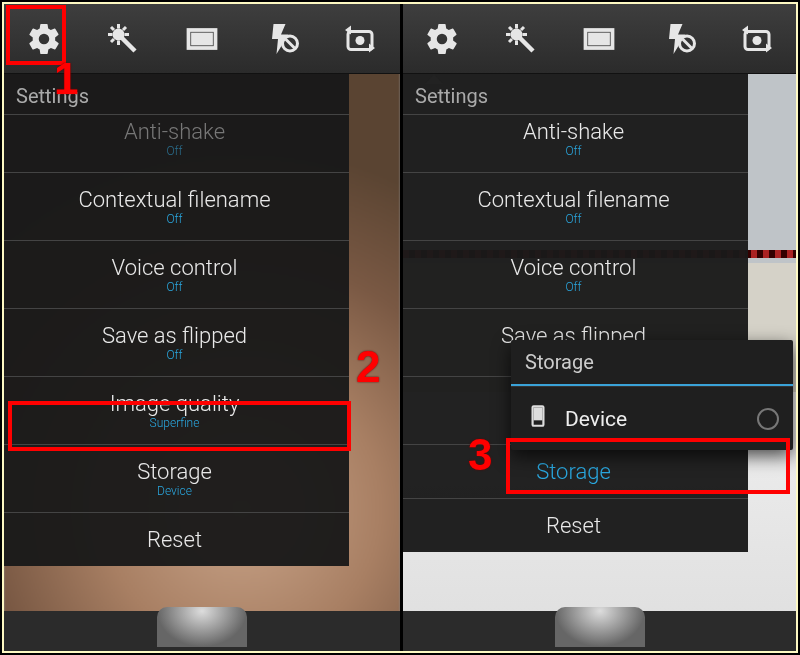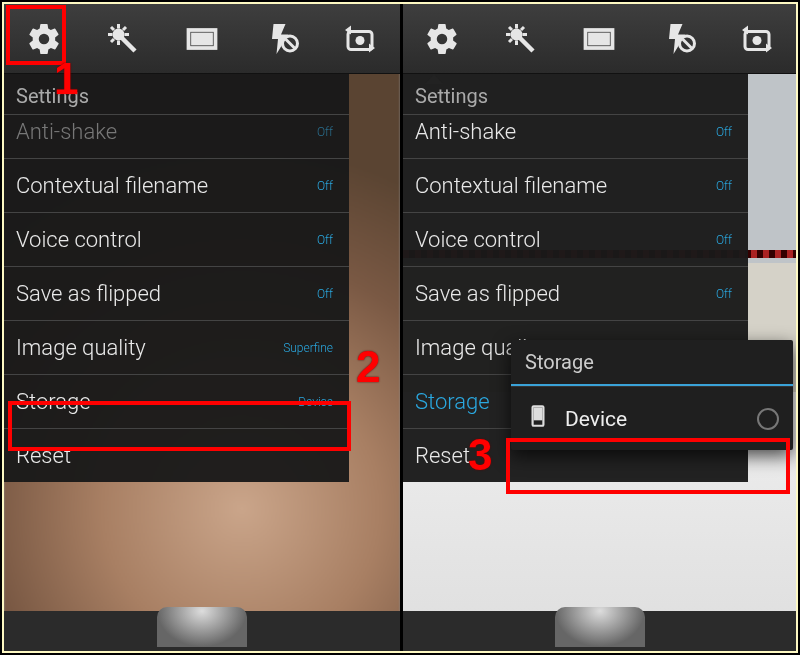--- a/index.html
+++ b/index.html
@@ -68,21 +68,21 @@
     z-index: 4;
     overflow: hidden;
   }
   .settings-header {
     color: #aaa; font-size: 20px; padding: 10px 12px 6px;
   }
   .row {
     display:flex; justify-content:space-between; align-items:center;
     padding: 14px 16px 14px 12px;
     border-top: 1px solid #444;
-    color: #e9e9e9; font-size: 22px; font-weight: 300;
+    color: #e9e9e9; font-size: 22px; font-weight: 300; flex-direction: column;
   }
   .row:first-of-type { border-top: 1px solid #444; }
   .row .value { color: #2aa8e0; font-size: 12px; }
   .row.dim .label { color: #777; }
   .row.dim .value { color: #2a6e8e; }
   .row.tight { padding-top:4px; }
 
   .bottombar {
     position:absolute; left:0; right:0; bottom:0; height:40px;
     background:#2b2b2b; z-index:3;

